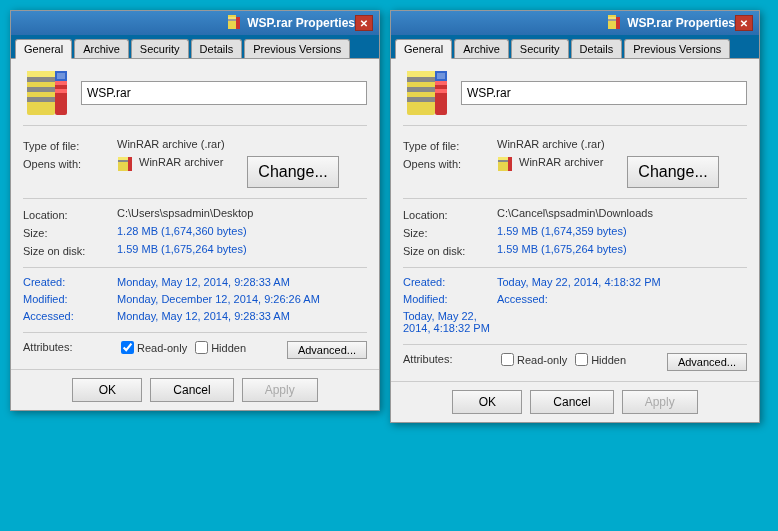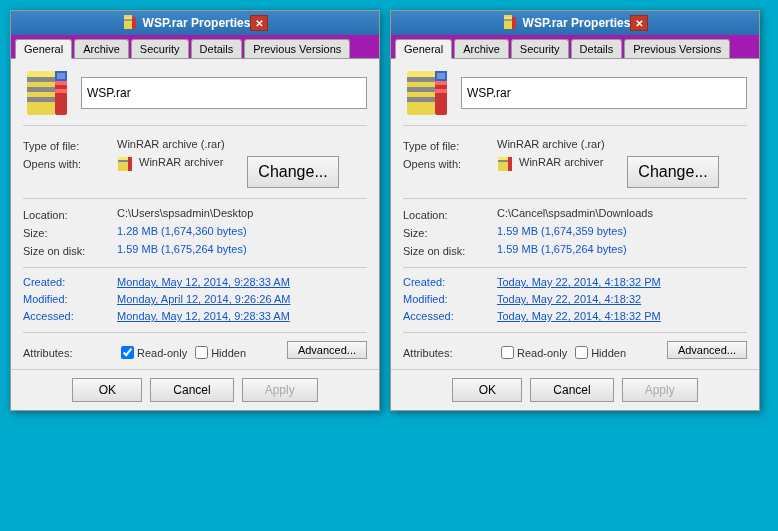--- a/index.html
+++ b/index.html
@@ -24,21 +24,21 @@
       display: flex;
       flex-direction: column;
     }
 
     .title-bar {
       background: linear-gradient(to bottom, #3C87C8, #2A6DAF);
       color: white;
       padding: 4px 6px;
       display: flex;
       align-items: center;
-      justify-content: center;
+      justify-content: flex-end;
       user-select: none;
     }
 
     .title-bar-left {
       display: flex;
       align-items: center;
       gap: 5px;
     }
 
     .title-icon {
@@ -63,21 +63,21 @@
       display: flex;
       align-items: center;
       justify-content: center;
       font-size: 10px;
       cursor: pointer;
       font-weight: bold;
     }
 
     .tabs {
       display: flex;
-      background: #a21caf;
+      background: #0369a1;
       border-bottom: 1px solid #999;
       padding: 4px 4px 0 4px;
       gap: 2px;
     }
 
     .tab {
       padding: 3px 8px;
       border: 1px solid #999;
       border-bottom: none;
       background: #E0E0E0;
@@ -107,21 +107,21 @@
       padding-bottom: 8px;
       border-bottom: 1px solid #CCC;
     }
 
     .filename-input {
       flex: 1;
       border: 1px solid #999;
       background: white;
       padding: 3px 5px;
       font-size: 12px;
-      height: 32px;
+      height: 24px;
     }
 
     .info-grid {
       display: grid;
       grid-template-columns: 90px 1fr;
       gap: 4px 4px;
       margin-bottom: 10px;
     }
 
     .info-label {
@@ -174,26 +174,25 @@
     }
 
     .date-label {
       color: #1155CC;
       font-size: 11px;
     }
 
     .date-value {
       color: #1155CC;
       font-size: 11px;
-      text-decoration: underline;
     }
 
     .attributes-row {
       display: flex;
-      align-items: flex-end;
+      align-items: flex-start;
       gap: 8px;
       margin-top: 4px;
     }
 
     .attr-label {
       color: #333;
       font-size: 11px;
       width: 90px;
     }
 
@@ -324,21 +323,21 @@
       <span class="info-value">1.59 MB (1,675,264 bytes)</span>
     </div>
 
     <hr class="divider">
 
     <div class="dates-grid">
       <span class="date-label">Created:</span>
       <span class="date-value">Monday, May 12, 2014, 9:28:33 AM</span>
 
       <span class="date-label">Modified:</span>
-      <span class="date-value">Monday, April 12, 2014, 9:26:26 AM</span>
+      <span class="date-value">Monday, December 12, 2014, 9:26:26 AM</span>
 
       <span class="date-label">Accessed:</span>
       <span class="date-value">Monday, May 12, 2014, 9:28:33 AM</span>
     </div>
 
     <hr class="divider">
 
     <div class="attributes-row">
       <span class="attr-label">Attributes:</span>
       <label class="checkbox-label">
@@ -436,21 +435,20 @@
       <span class="info-value">1.59 MB (1,675,264 bytes)</span>
     </div>
 
     <hr class="divider">
 
     <div class="dates-grid">
       <span class="date-label">Created:</span>
       <span class="date-value">Today, May 22, 2014, 4:18:32 PM</span>
 
       <span class="date-label">Modified:</span>
-      <span class="date-value">Today, May 22, 2014, 4:18:32</span>
 
       <span class="date-label">Accessed:</span>
       <span class="date-value">Today, May 22, 2014, 4:18:32 PM</span>
     </div>
 
     <hr class="divider">
 
     <div class="attributes-row">
       <span class="attr-label">Attributes:</span>
       <label class="checkbox-label">

